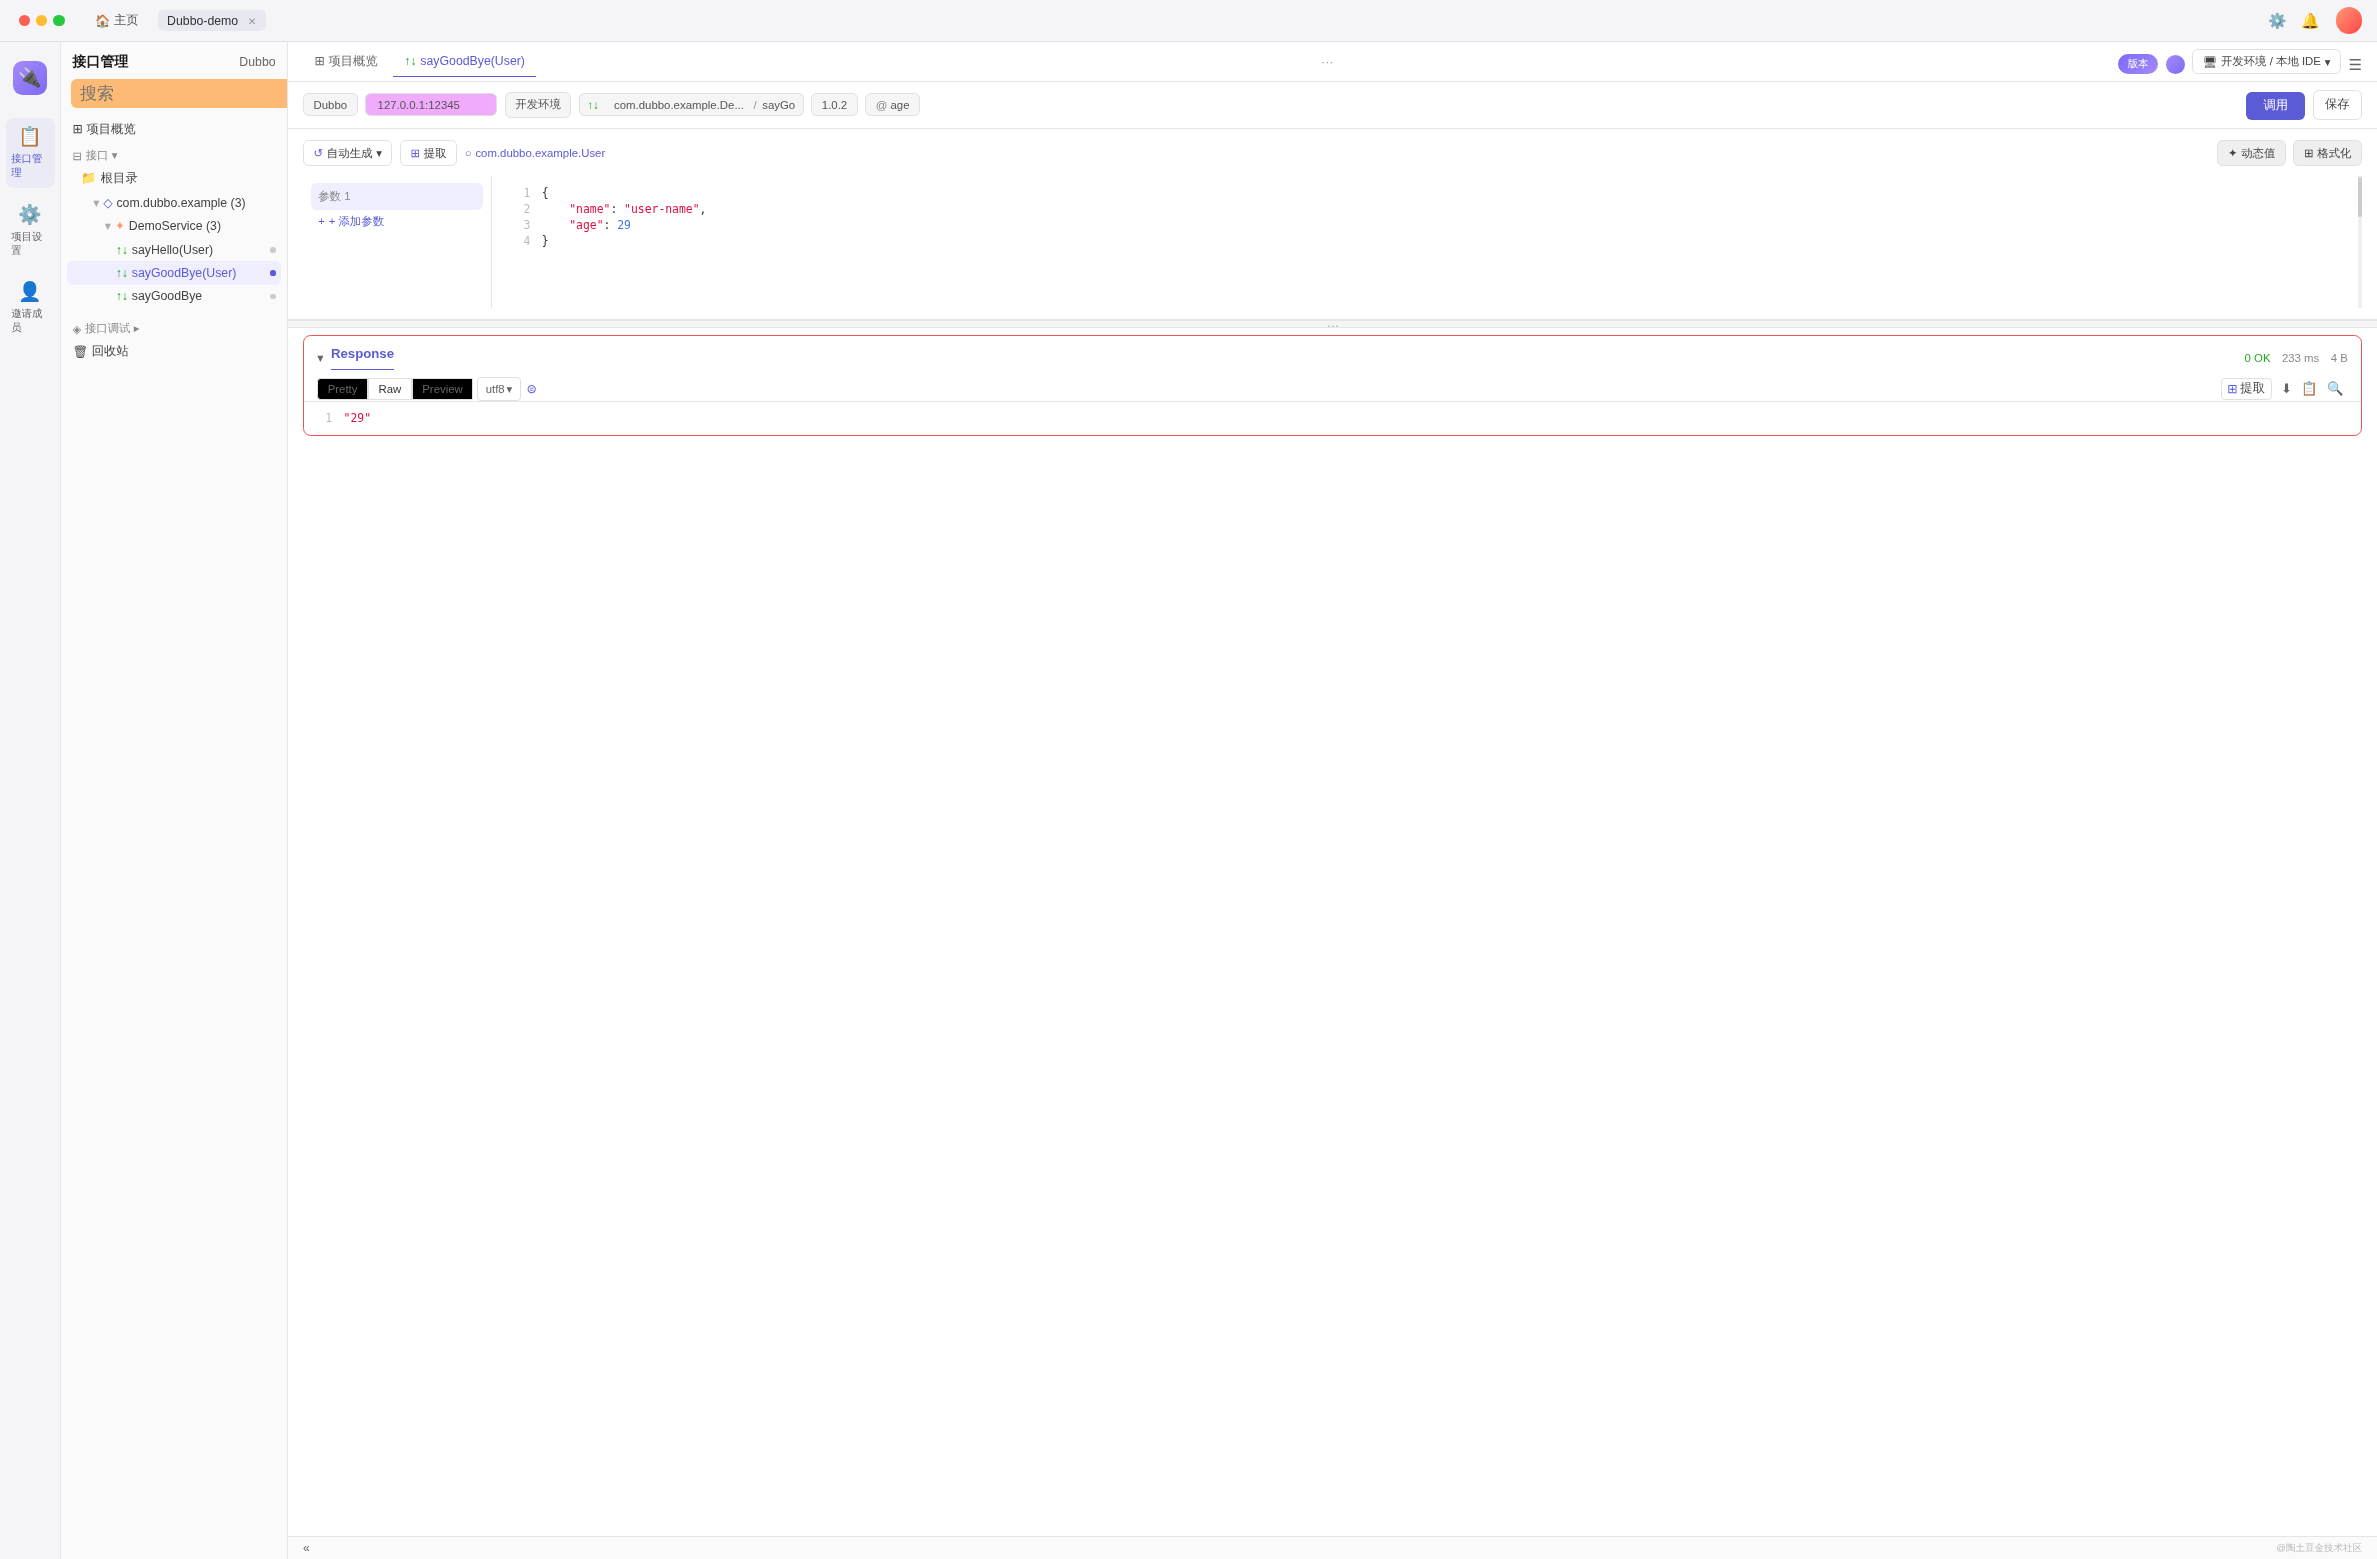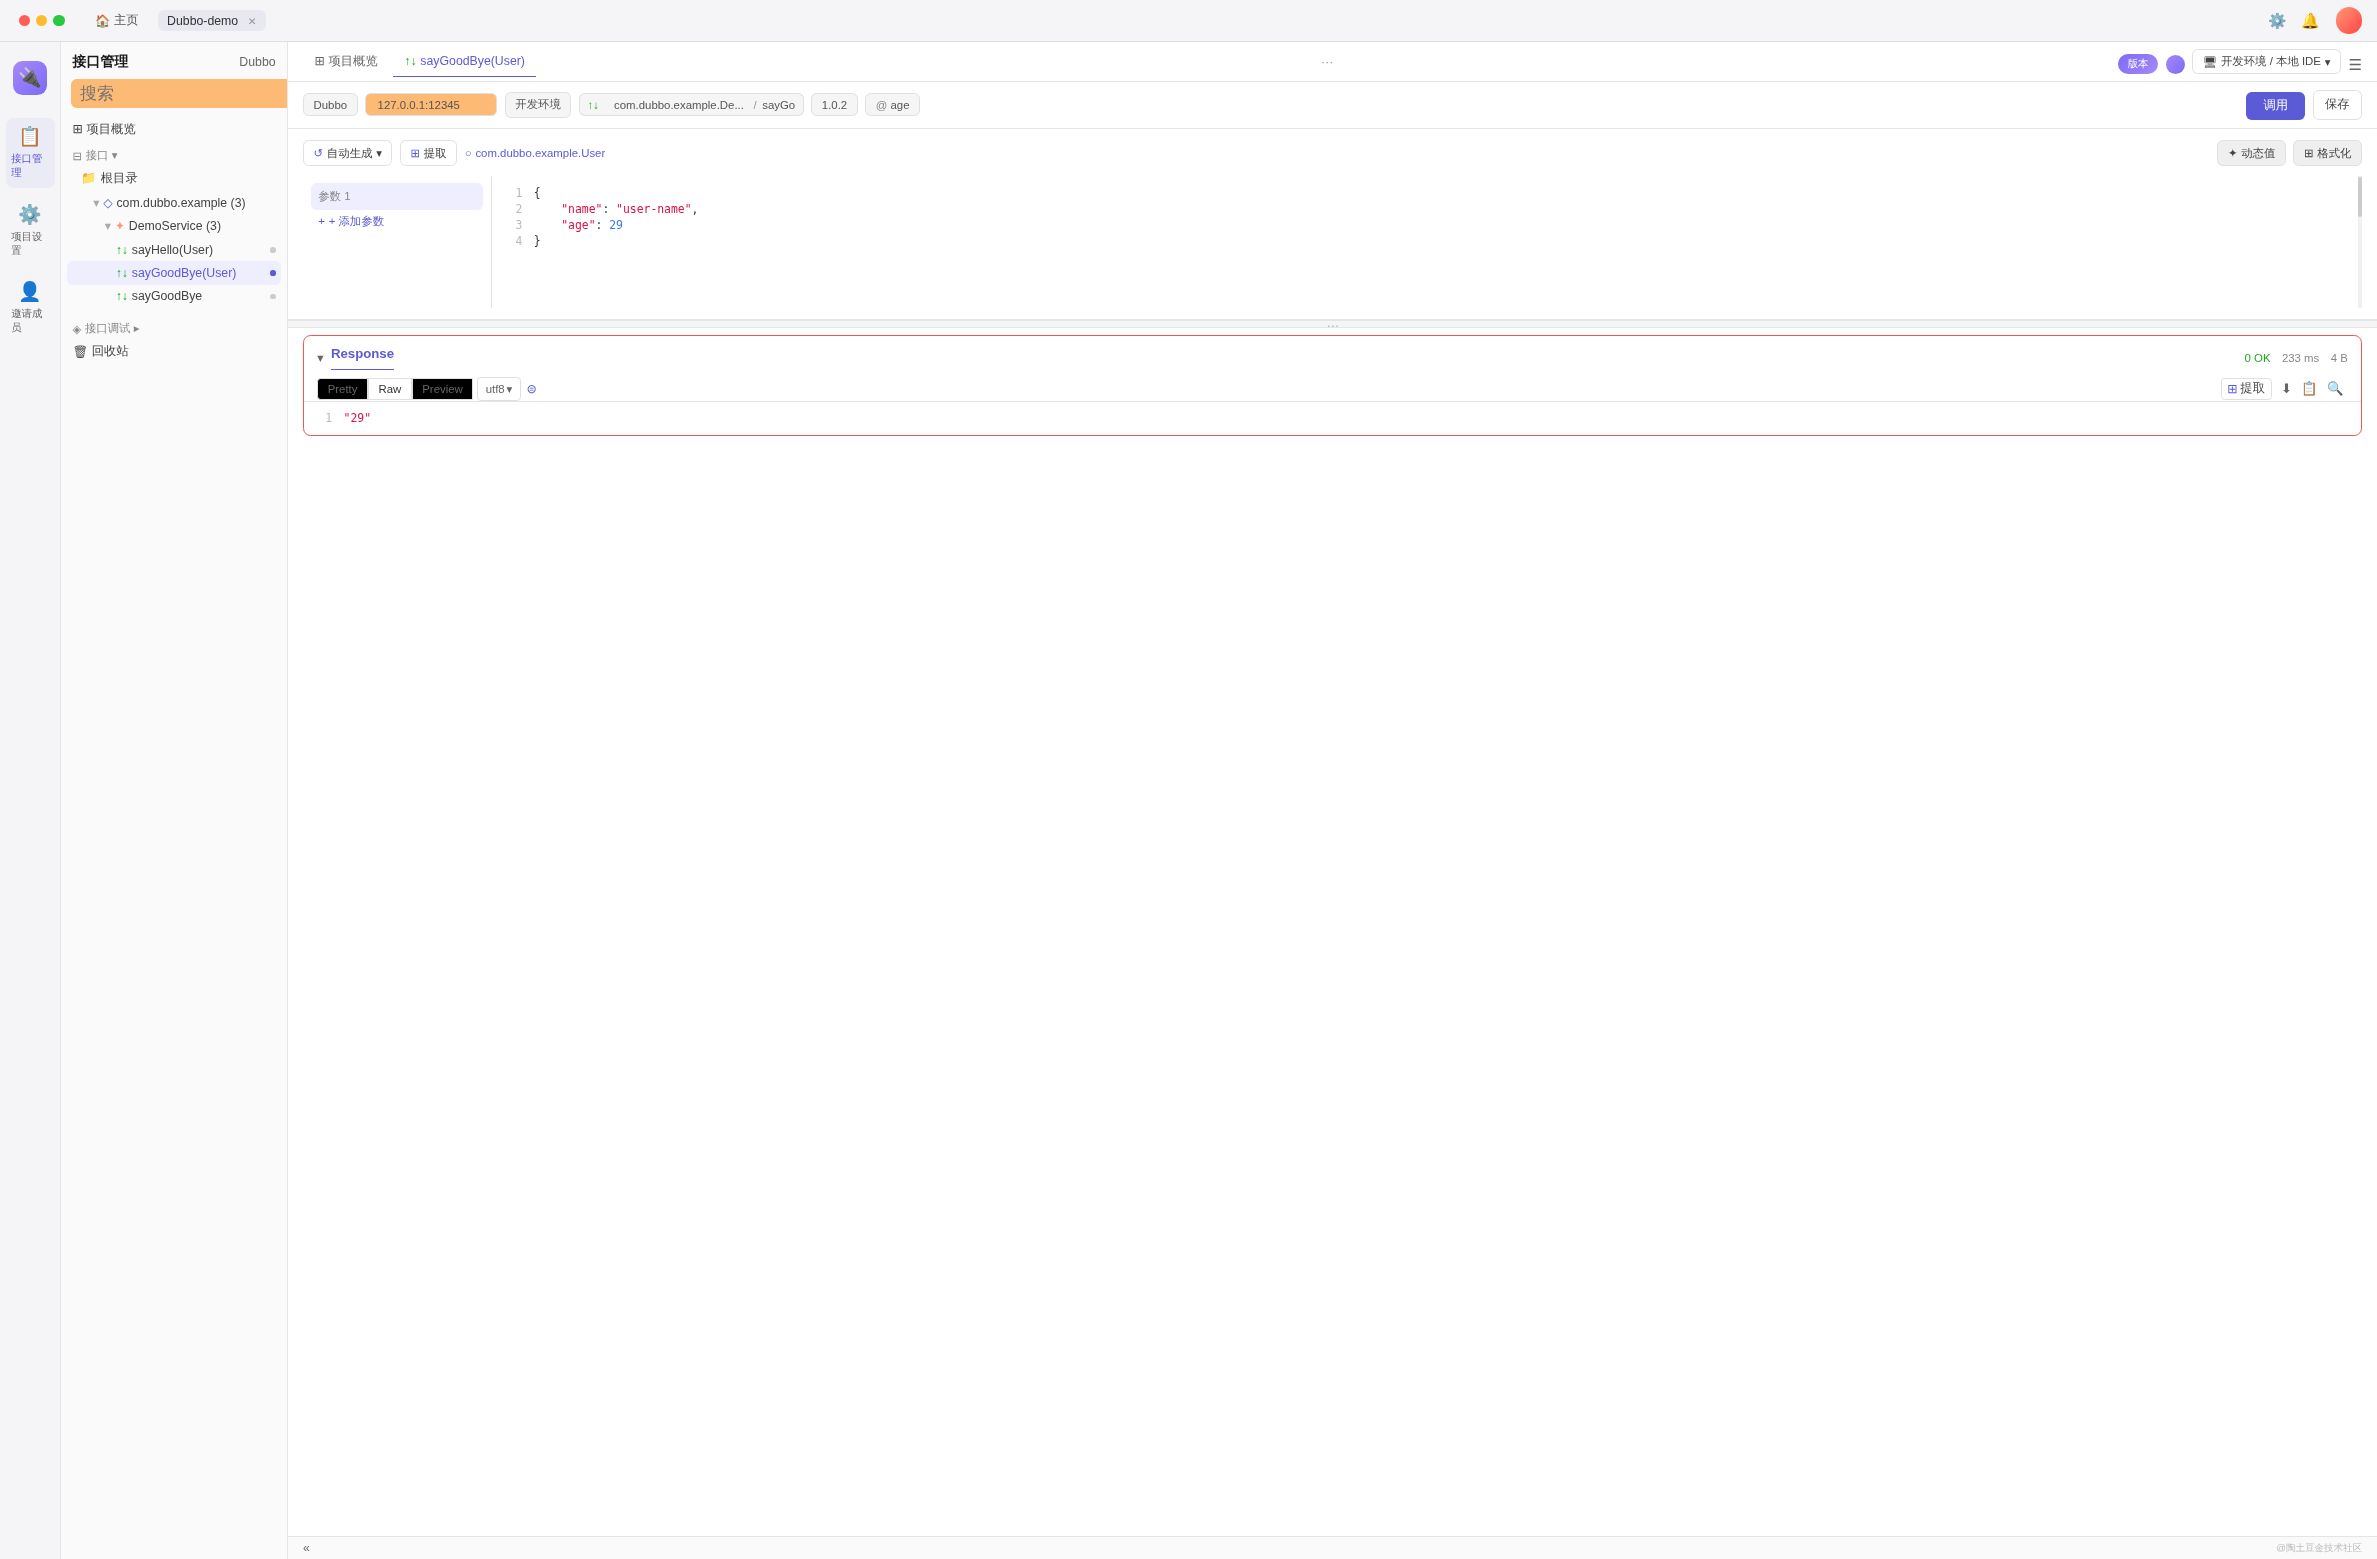--- a/index.html
+++ b/index.html
@@ -55,21 +55,21 @@
 
     
     .top-tabs { display: flex; align-items: center; padding: 0 15px; border-bottom: 0.9px solid #e5e5e5; height: 40px; gap: 3.8px; }
     .top-tab { display: flex; align-items: center; gap: 3.8px; padding: 7.6px 11.4px; color: #666; font-size: 12.3px; cursor: pointer; border-bottom: 1.9px solid transparent; }
     .top-tab.active { color: #5b5bd6; border-bottom: 1.9px solid #5b5bd6; }
     .top-tab-more { margin-left: auto; color: #999; cursor: pointer; }
 
     
     .api-bar { display: flex; align-items: center; gap: 7.6px; padding: 7.6px 15px; border-bottom: 0.9px solid #e5e5e5; background: white; }
     .api-protocol { background: #f5f5f5; border: 0.9px solid #e0e0e0; border-radius: 5.7px; padding: 4.7px 9.5px; font-size: 11.4px; color: #555; }
-    .api-url { background: #fdba74; border: 0.9px solid #e0e0e0; border-radius: 5.7px; padding: 4.7px 11.4px; font-size: 11.4px; color: #555; min-width: 132px; }
+    .api-url { background: #f0abfc; border: 0.9px solid #e0e0e0; border-radius: 5.7px; padding: 4.7px 11.4px; font-size: 11.4px; color: #555; min-width: 132px; }
     .api-env { background: #f5f5f5; border: 0.9px solid #e0e0e0; border-radius: 5.7px; padding: 4.7px 9.5px; font-size: 11.4px; color: #555; }
     .api-version { background: #f5f5f5; border: 0.9px solid #e0e0e0; border-radius: 5.7px; padding: 4.7px 9.5px; font-size: 11.4px; color: #555; }
     .api-param { background: #f5f5f5; border: 0.9px solid #e0e0e0; border-radius: 5.7px; padding: 4.7px 9.5px; font-size: 11.4px; color: #555; }
     .btn-invoke { background: #5b5bd6; color: white; border: none; border-radius: 5.7px; padding: 5.7px 17px; font-size: 12.3px; cursor: pointer; font-weight: 500; }
     .btn-save { background: white; border: 0.9px solid #e0e0e0; border-radius: 5.7px; padding: 5.7px 11.4px; font-size: 12.3px; cursor: pointer; color: #444; }
     .api-bar-right { margin-left: auto; display: flex; gap: 7.6px; align-items: flex-end; }
 
     
     .version-badge { background: linear-gradient(135deg, #7c6af7, #a78af7); color: white; border-radius: 13.2px; padding: 2.8px 9.5px; font-size: 10.4px; cursor: pointer; }
 
@@ -89,21 +89,21 @@
     .request-panel { flex: 0 0 auto; padding: 11.4px 15px; border-bottom: 0.9px solid #e5e5e5; }
     .req-toolbar { display: flex; align-items: center; gap: 7.6px; margin-bottom: 9.5px; }
     .btn-autogen { display: flex; align-items: center; gap: 3.8px; border: 0.9px solid #e0e0e0; border-radius: 5.7px; padding: 4.7px 9.5px; font-size: 11.4px; color: #444; cursor: pointer; background: white; }
     .btn-autogen .arrow { color: #5b5bd6; }
     .btn-extract { display: flex; align-items: center; gap: 3.8px; border: 0.9px solid #e0e0e0; border-radius: 5.7px; padding: 4.7px 9.5px; font-size: 11.4px; color: #444; cursor: pointer; background: white; }
     .type-badge { display: flex; align-items: center; gap: 3.8px; color: #5b5bd6; font-size: 11.4px; margin-left: auto; }
     .btn-dynamic { display: flex; align-items: center; gap: 3.8px; color: #444; font-size: 11.4px; cursor: pointer; border: 0.9px solid #e0e0e0; border-radius: 5.7px; padding: 4.7px 9.5px; }
     .btn-format { display: flex; align-items: center; gap: 3.8px; color: #444; font-size: 11.4px; cursor: pointer; border: 0.9px solid #e0e0e0; border-radius: 5.7px; padding: 4.7px 9.5px; }
 
     
-    .two-col { display: flex; gap: 0; flex: 1; overflow: hidden; }
+    .two-col { display: flex; gap: 8px; flex: 1; overflow: hidden; }
     .left-col { width: 189px; flex-shrink: 0; border-right: 0.9px solid #e5e5e5; padding: 7.6px; }
     .right-col { flex: 1; overflow: hidden; position: relative; }
 
     
     .param-item { display: flex; align-items: center; gap: 5.7px; padding: 5.7px 7.6px; border-radius: 5.7px; cursor: pointer; font-size: 12.3px; color: #444; }
     .param-item.active { background: #eeeeff; color: #5b5bd6; }
     .param-item-num { font-size: 11.4px; color: #888; }
     .add-param { display: flex; align-items: center; gap: 3.8px; color: #5b5bd6; font-size: 11.4px; cursor: pointer; padding: 3.8px 7.6px; }
 
     

